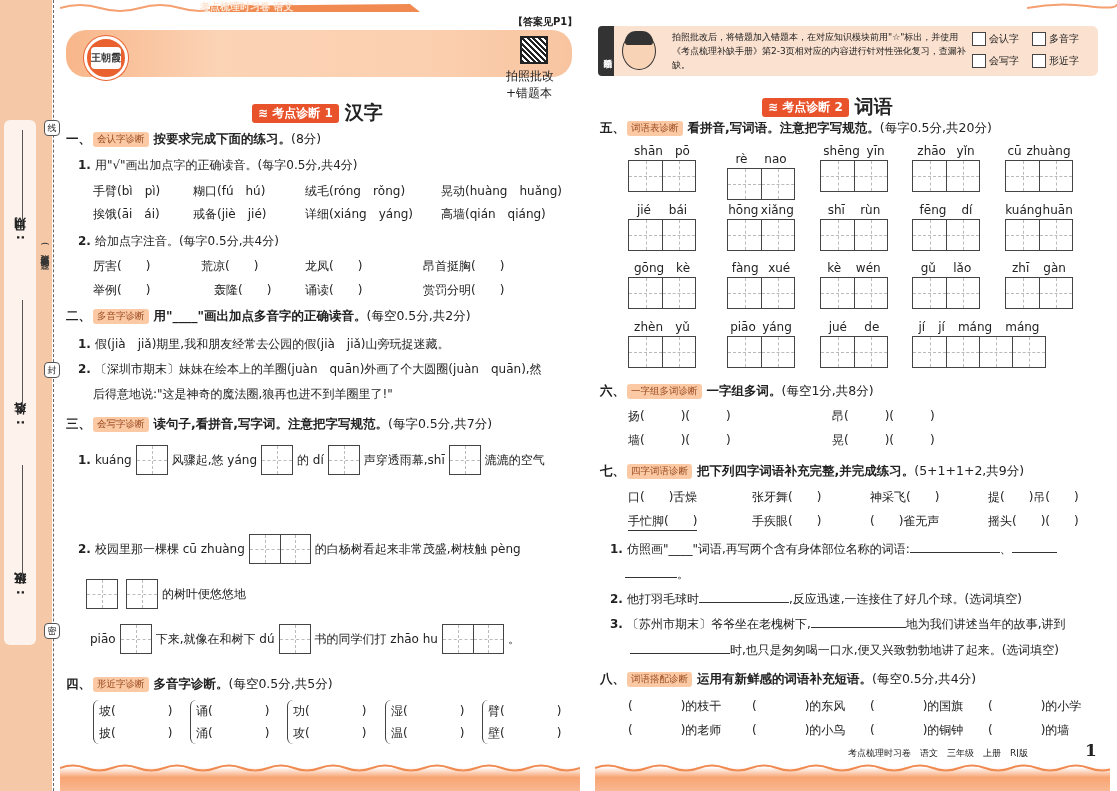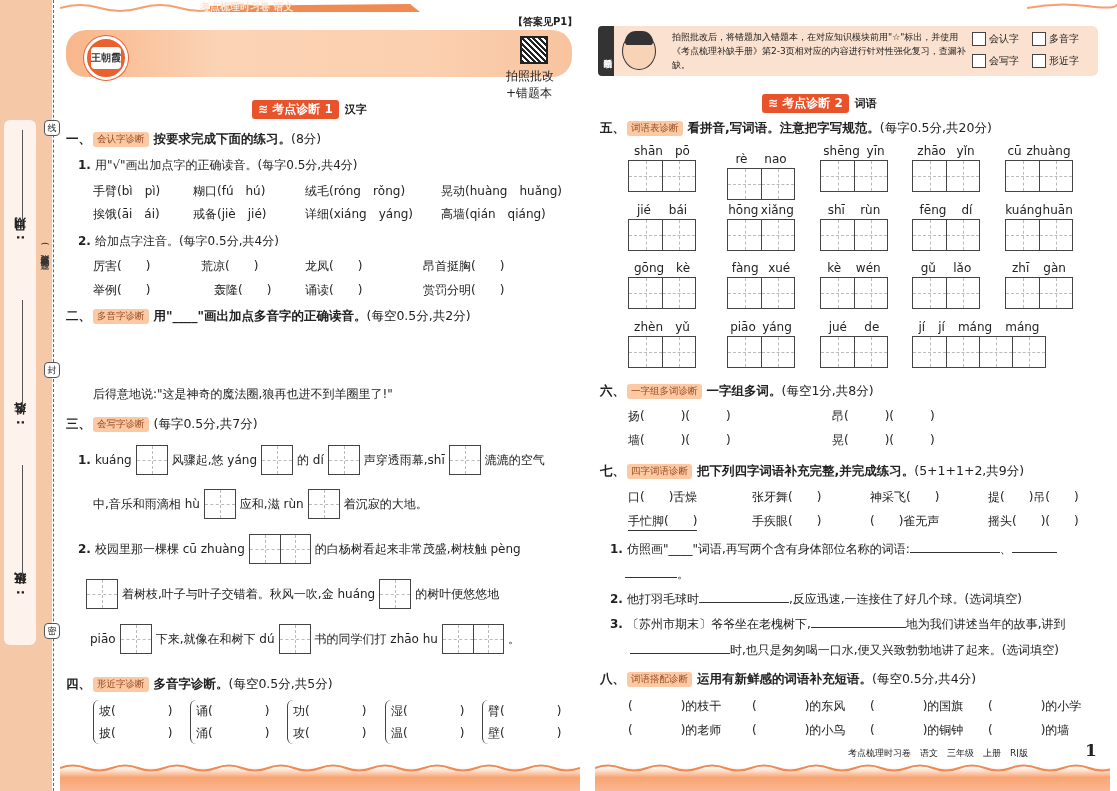--- a/index.html
+++ b/index.html
@@ -21,21 +21,21 @@
 .answer-ref{position:absolute;left:513px;top:15px;font-size:10px;font-weight:bold}
 .banner{position:absolute;left:66px;top:30px;width:506px;height:47px;border-radius:20px;background:linear-gradient(90deg,#f8b68a,#fbd3b5 30%,#fbd0b0 70%,#f8c4a0);}
 .logo{position:absolute;left:18px;top:6px;width:44px;height:44px;border-radius:50%;background:#e9612f;border:3px solid #fff;box-shadow:0 0 0 1px #e9612f}
 .logo-inner{position:absolute;left:4px;top:8px;width:30px;height:22px;background:#fff;border-radius:4px;font-size:10px;font-weight:bold;color:#333;text-align:center;line-height:22px}
 .banner-title{position:absolute;left:135px;top:14px;font-size:20px;font-weight:bold;color:#111;letter-spacing:1px}
 .qr{position:absolute;left:454px;top:6px;width:28px;height:28px;background:repeating-linear-gradient(45deg,#222 0 2px,#fff 2px 4px),#222;border:2px solid #222}
 .qr-label{position:absolute;left:440px;top:38px;font-size:12px;color:#222}
 
 .section-title{position:absolute;display:flex;align-items:center;gap:6px}
 .sec-badge{background:#e9532c;color:#fff;font-weight:bold;font-size:12px;padding:1px 6px;border-radius:3px}
-.sec-name{font-size:11px;font-weight:bold}
+.sec-name{font-size:19px;font-weight:bold}
 
 .q{position:absolute;font-size:12.5px;display:flex;align-items:center;white-space:nowrap}
 .q .num{font-weight:bold;margin-right:2px}
 .tag{background:#fbc9a4;color:#9a4b21;font-size:9.5px;padding:1px 4px;border-radius:3px;margin-right:5px}
 .q .bold{font-weight:bold}
 .q .note{font-weight:normal}
 .sub{position:absolute;font-size:12px;white-space:nowrap}
 .sub b{font-weight:bold;margin-right:4px}
 
 .tz{display:inline-flex;border:1.2px solid #444;vertical-align:middle;height:30px}
@@ -131,25 +131,28 @@
   <div class="paren" style="left:214px;top:282px">轰隆(　　)</div>
   <div class="paren" style="left:305px;top:282px">诵读(　　)</div>
   <div class="paren" style="left:423px;top:282px">赏罚分明(　　)</div>
 
   <div class="q" style="left:66px;top:308px">
     <span class="num">二、</span>
       <span class="tag">多音字诊断</span>
       <span class="bold">用"____"画出加点多音字的正确读音。</span>
       <span class="note">(每空0.5分,共2分)</span>
   </div>
+  <div class="sub" style="left:78px;top:336px"><b>1.</b><span>假(jià　jiǎ)期里,我和朋友经常去公园的假(jià　jiǎ)山旁玩捉迷藏。</span></div>
+  <div class="sub" style="left:78px;top:361px"><b>2.</b><span>〔深圳市期末〕妹妹在绘本上的羊圈(juàn　quān)外画了个大圆圈(juàn　quān),然</span></div>
   <div class="sub" style="left:93px;top:386px">后得意地说:"这是神奇的魔法圈,狼再也进不到羊圈里了!"</div>
 
   <div class="q" style="left:66px;top:416px">
     <span class="num">三、</span>
       <span class="tag">会写字诊断</span>
+      <span class="bold">读句子,看拼音,写字词。注意把字写规范。</span>
       <span class="note">(每字0.5分,共7分)</span>
   </div>
   <div class="inline-line" style="left:78px;top:445px">
     <b style="margin-right:4px">1.</b>
       <span>kuáng</span>
       <span class="tz">
         <i></i>
       </span>
       <span>风骤起,悠 yáng</span>
       <span class="tz">
@@ -158,45 +161,33 @@
       <span>的 dí</span>
       <span class="tz">
         <i></i>
       </span>
       <span>声穿透雨幕,shī</span>
       <span class="tz">
         <i></i>
       </span>
       <span>漉漉的空气</span>
   </div>
-  <div class="inline-line" style="left:93px;top:489px">
-    <span>中,音乐和雨滴相 hù</span>
-      <span class="tz">
-        <i></i>
-      </span>
-      <span>应和,滋 rùn</span>
-      <span class="tz">
-        <i></i>
-      </span>
-      <span>着沉寂的大地。</span>
-  </div>
   <div class="inline-line" style="left:78px;top:534px">
     <b style="margin-right:4px">2.</b>
       <span>校园里那一棵棵 cū zhuàng</span>
       <span class="tz">
         <i></i>
         <i></i>
       </span>
       <span>的白杨树看起来非常茂盛,树枝触 pèng</span>
   </div>
   <div class="inline-line" style="left:86px;top:579px">
     <span class="tz" style="margin-left:0">
         <i></i>
       </span>
-      <span>着树枝,叶子与叶子交错着。秋风一吹,金 huáng</span>
       <span class="tz">
         <i></i>
       </span>
       <span>的树叶便悠悠地</span>
   </div>
   <div class="inline-line" style="left:90px;top:624px">
     <span>piāo</span>
       <span class="tz">
         <i></i>
       </span>

